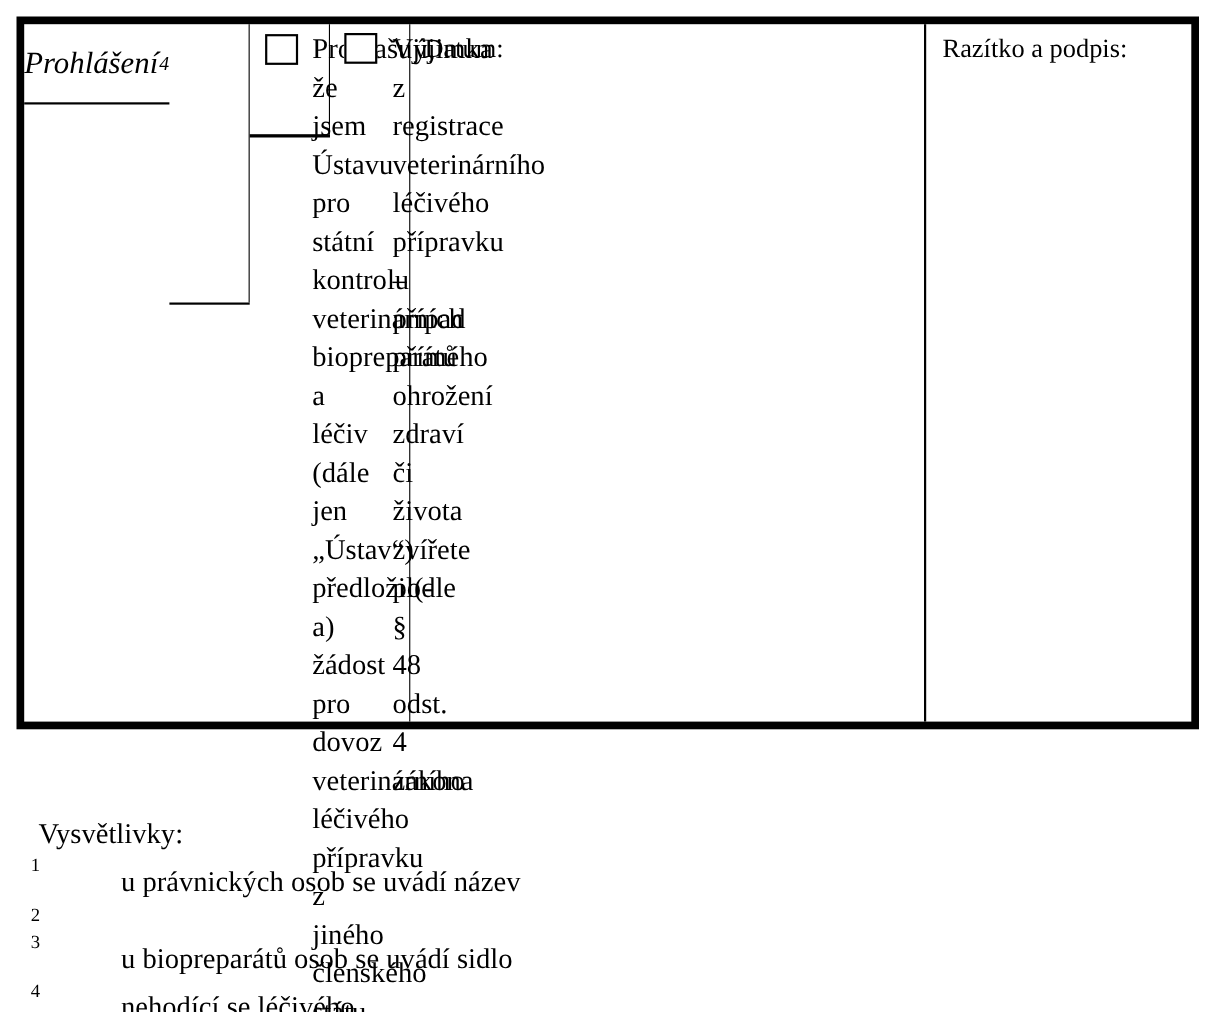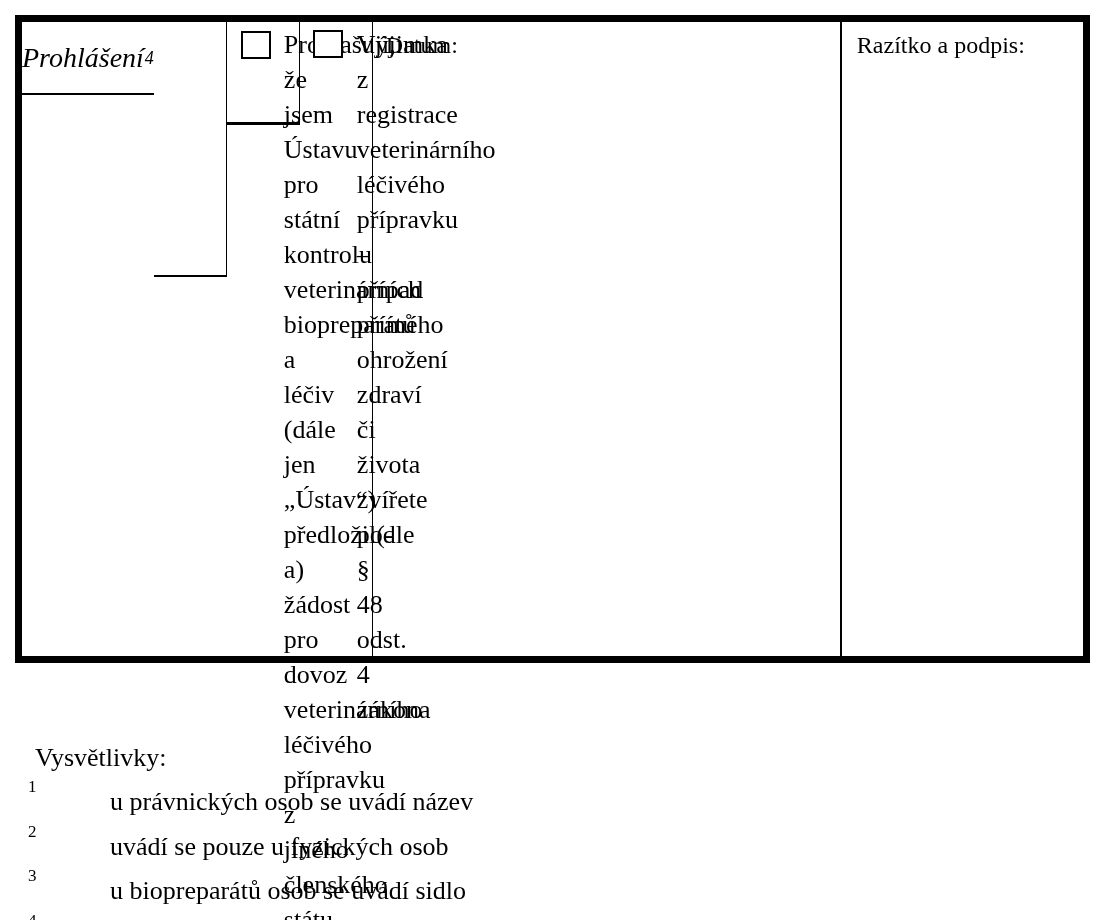--- a/index.html
+++ b/index.html
@@ -180,21 +180,20 @@
 
   <div class="footnotes">
     <div class="fn-title">Vysvětlivky:</div>
 
     <div class="fn-row">
       <span class="fn-num">1</span>
       <span class="fn-text">u právnických osob se uvádí název</span>
     </div>
     <div class="fn-row">
       <span class="fn-num">2</span>
-      <span class="fn-text">uvádí se pouze u fyzických osob</span>
     </div>
     <div class="fn-row">
       <span class="fn-num">3</span>
       <span class="fn-text">u biopreparátů osob se uvádí sidlo</span>
     </div>
     <div class="fn-row">
       <span class="fn-num">4</span>
       <span class="fn-text">nehodící se léčivého</span>
     </div>
   </div>

